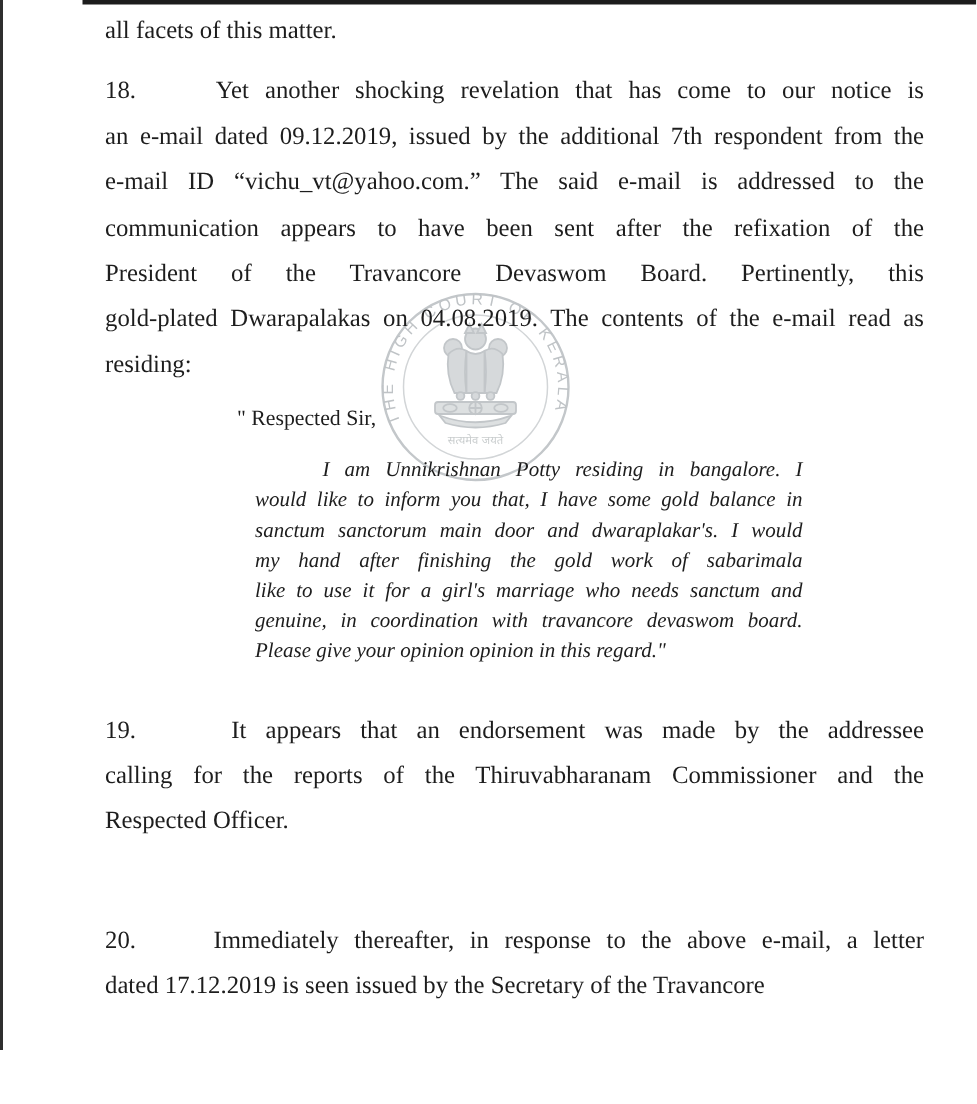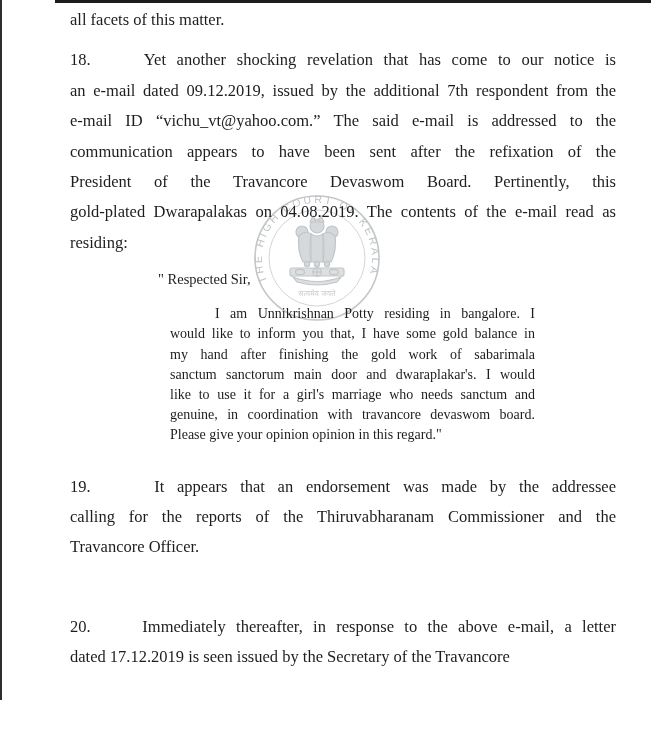--- a/index.html
+++ b/index.html
@@ -52,20 +52,21 @@
     margin-left: 88px;
     font-size: 14.5px;
     line-height: 21px;
   }
   .quote-body {
     margin-top: 14px;
     margin-left: 100px;
     width: 365px;
     font-size: 14px;
     line-height: 20.2px;
+    font-style: italic;
   }
   .para-19 { margin-top: 26px; }
   .para-20 { margin-top: 49px; }
   .wm-ring-text {
     font-family: "Liberation Sans", "DejaVu Sans", sans-serif;
     letter-spacing: 2.6px;
   }
   .wm-motto {
     font-family: "DejaVu Sans", sans-serif;
   }
@@ -136,31 +137,31 @@
         <div class="line line-last">residing:</div>
       </div>
 
     <div class="para quote-salutation">
         <div class="line line-last">" Respected Sir,</div>
       </div>
 
     <div class="para quote-body indent-first">
         <div class="line">I am Unnikrishnan Potty residing in bangalore. I</div>
         <div class="line">would like to inform you that, I have some gold balance in</div>
+        <div class="line">sanctum sanctorum main door and dwaraplakar's. I would</div>
         <div class="line">my hand after finishing the gold work of sabarimala</div>
-        <div class="line">sanctum sanctorum main door and dwaraplakar's. I would</div>
         <div class="line">like to use it for a girl's marriage who needs sanctum and</div>
         <div class="line">genuine, in coordination with travancore devaswom board.</div>
         <div class="line line-last">Please give your opinion opinion in this regard."</div>
       </div>
 
     <div class="para para-19">
         <div class="line">19.&nbsp;&nbsp;&nbsp;&nbsp;&nbsp;It appears that an endorsement was made by the addressee</div>
         <div class="line">calling for the reports of the Thiruvabharanam Commissioner and the</div>
-        <div class="line line-last">Travancore Officer.</div>
+        <div class="line line-last">Respected Officer.</div>
       </div>
 
     <div class="para para-20">
         <div class="line">20.&nbsp;&nbsp;&nbsp;&nbsp;&nbsp;Immediately thereafter, in response to the above e-mail, a letter</div>
         <div class="line line-last">dated 17.12.2019 is seen issued by the Secretary of the Travancore</div>
       </div>
 
   </div>
 </div>
 

